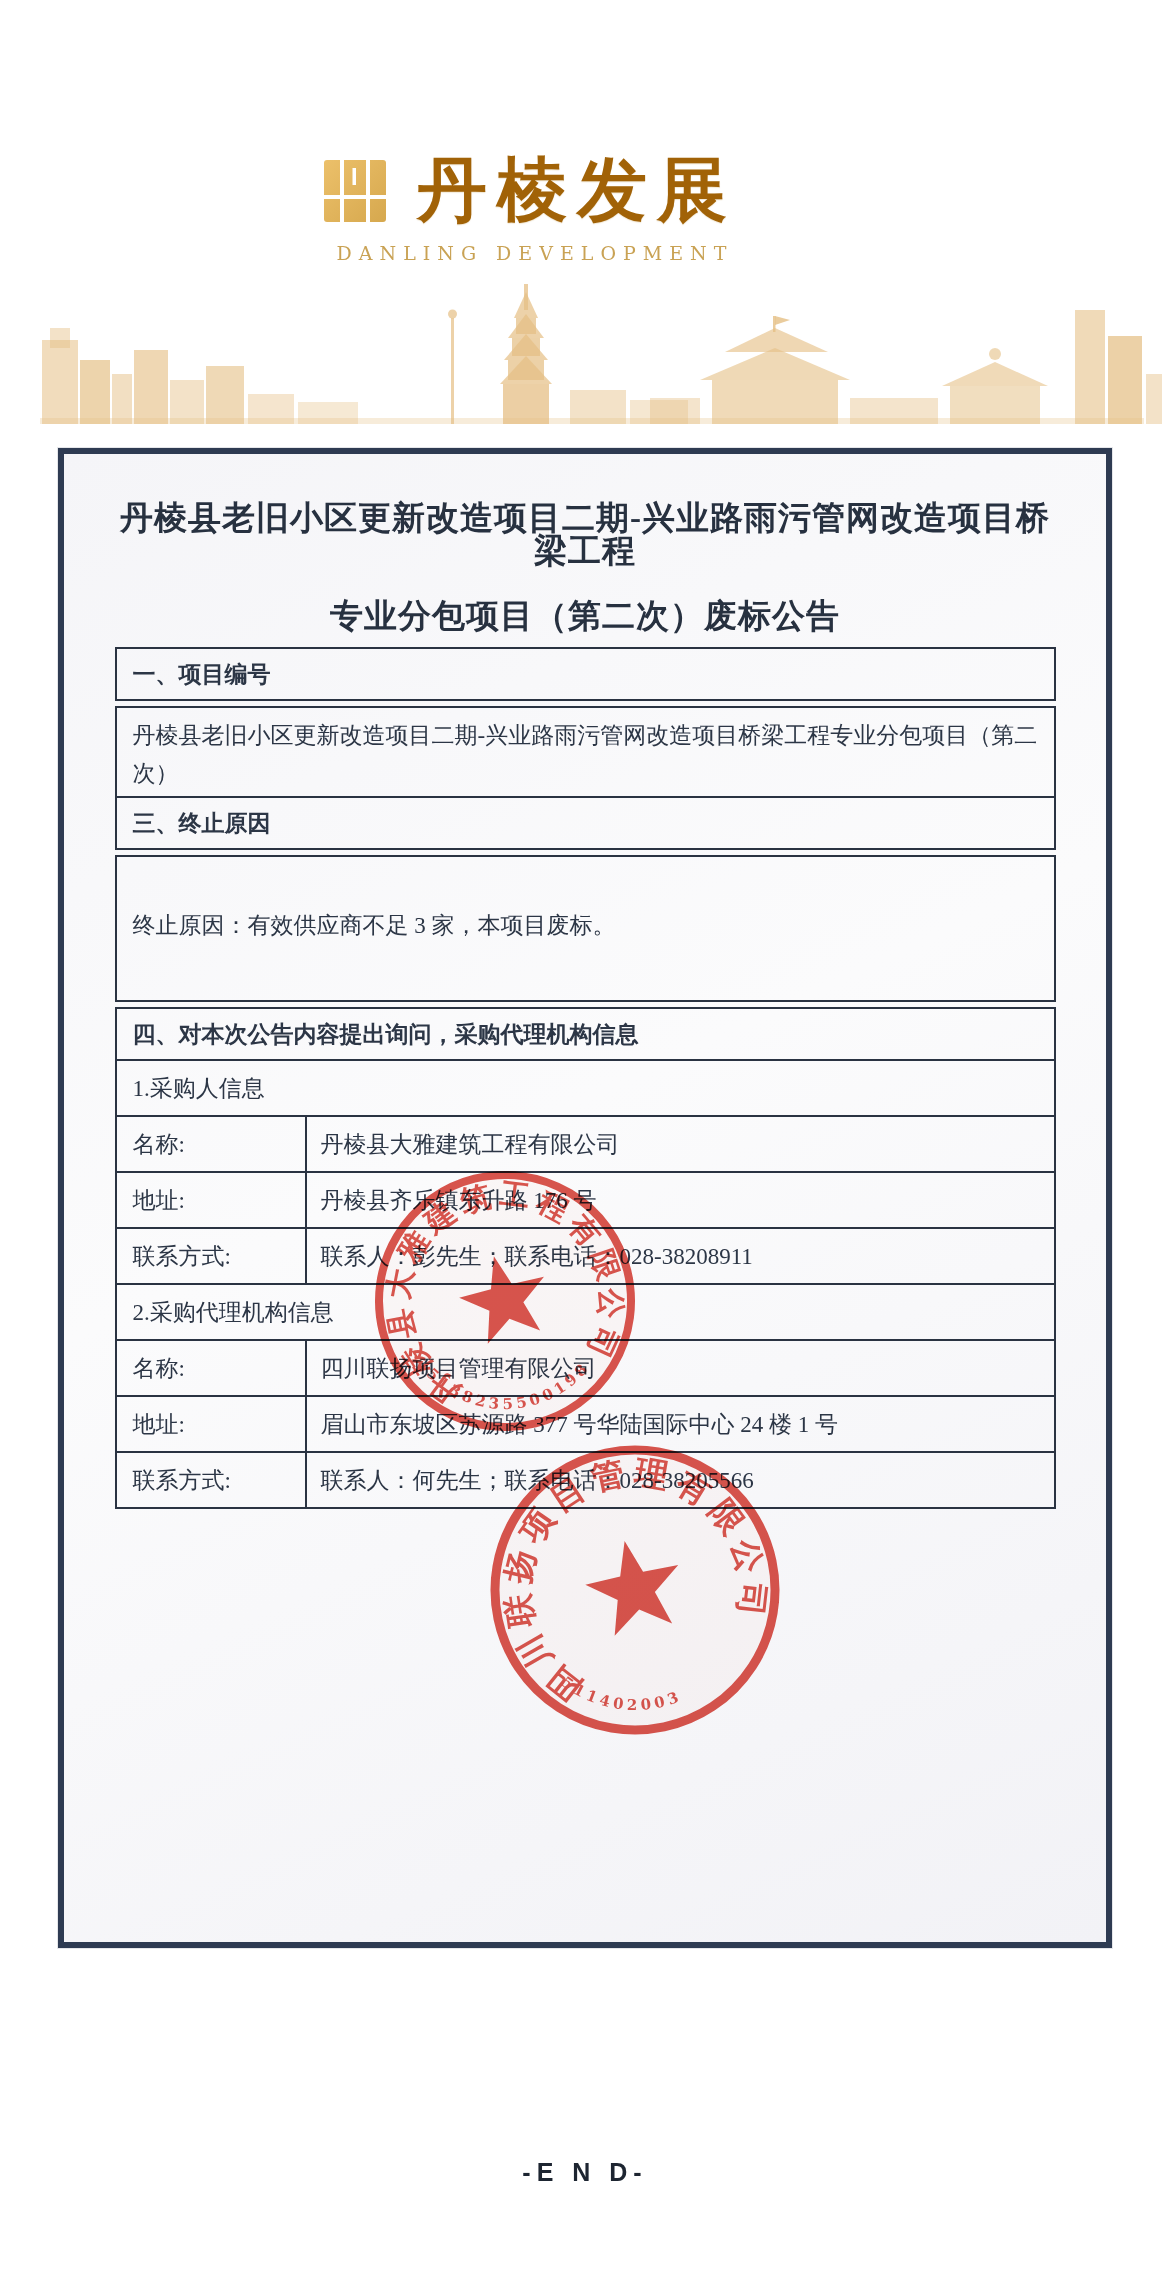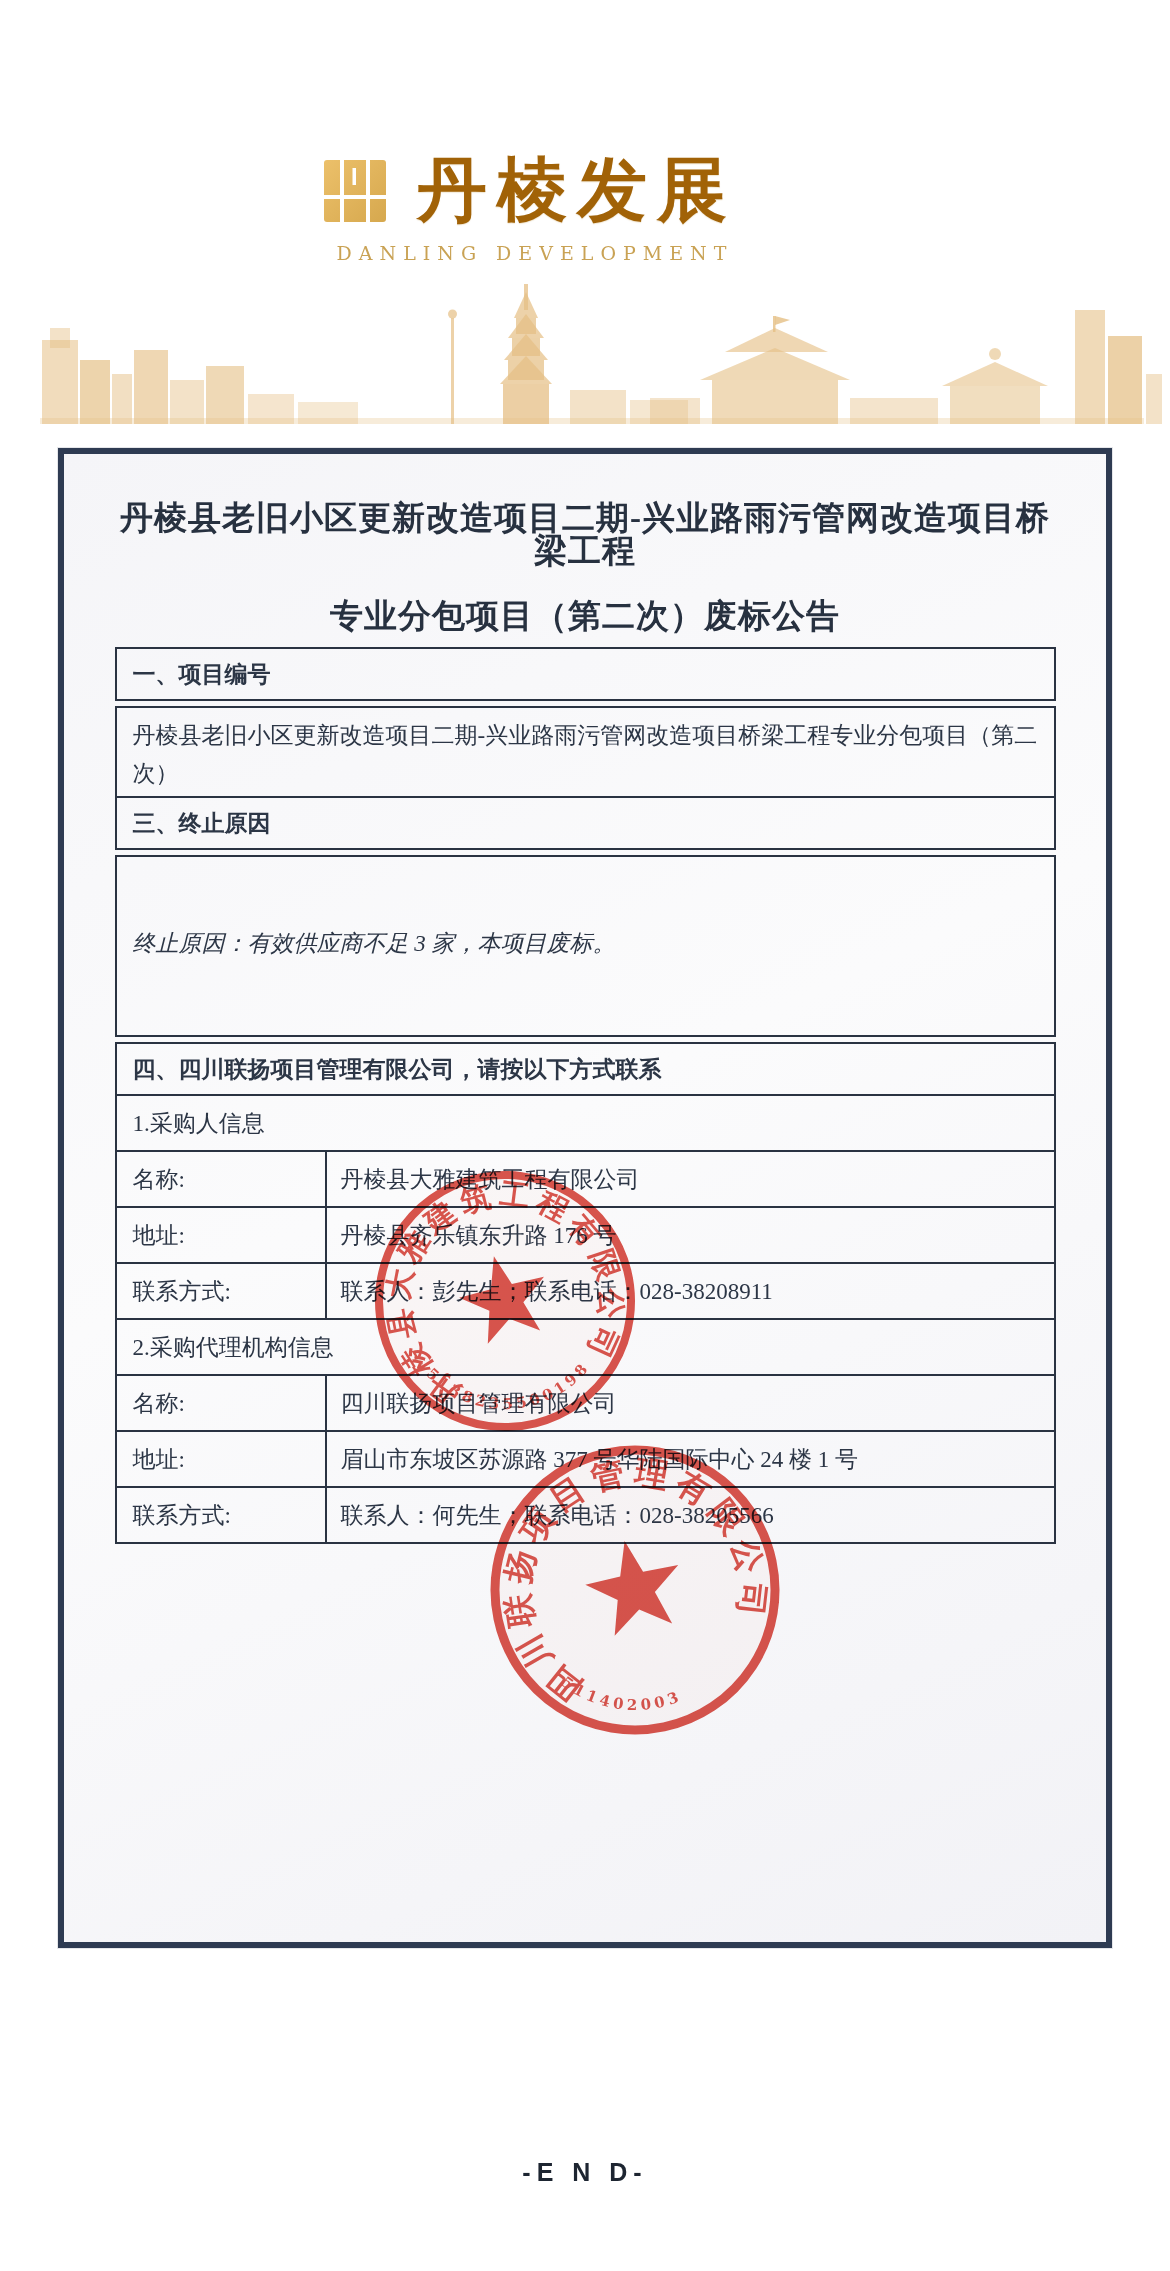--- a/index.html
+++ b/index.html
@@ -38,24 +38,24 @@
   .doc-table{width:941px;margin:16px auto 0;}
   .t-row{
     box-sizing:border-box;border:2px solid #2a3342;margin-top:-2px;
     font-size:23px;display:flex;align-items:center;padding-left:16px;color:#2c3646;
   }
   .t-row.gap{margin-top:5px;}
   .t-row.head{height:54px;font-weight:700;}
   .t-row.sub{height:58px;}
   .t-row.val{height:62px;}
   .t-row.val-multi{height:92px;display:block;padding:9px 16px 0 16px;line-height:38px;}
-  .t-row.val-tall{height:182px;padding-bottom:6px;font-style:italic;}
+  .t-row.val-tall{height:147px;padding-bottom:6px;}
   .t-row.pair{height:58px;padding:0;}
   .cell-label{
-    box-sizing:border-box;width:210px;height:100%;border-right:2px solid #2a3342;
+    box-sizing:border-box;width:190px;height:100%;border-right:2px solid #2a3342;
     display:flex;align-items:center;padding-left:16px;flex:none;
   }
   .cell-value{flex:1;display:flex;align-items:center;padding-left:14px;}
   
   .stamp{position:absolute;mix-blend-mode:multiply;opacity:.85;pointer-events:none;}
   .stamp svg{display:block;}
   .stamp1{left:301px;top:707px;transform:rotate(-14deg);}
   .stamp2{left:421px;top:986px;transform:rotate(-12deg);}
   .stamp text{fill:#d5372e;font-family:"DejaVu Serif",serif;}
   .ring-text{font-size:30px;letter-spacing:6px;font-weight:700;}
@@ -147,21 +147,21 @@
   <div class="doc-title-2">专业分包项目（第二次）废标公告</div>
 
   <div class="doc-table">
     <div class="t-row head">一、项目编号</div>
 
     <div class="t-row val-multi gap">丹棱县老旧小区更新改造项目二期-兴业路雨污管网改造项目桥梁工程专业分包项目（第二次）</div>
 
     <div class="t-row head">三、终止原因</div>
     <div class="t-row val-tall gap">终止原因：有效供应商不足 3 家，本项目废标。</div>
 
-    <div class="t-row head gap">四、四川联扬项目管理有限公司，请按以下方式联系</div>
+    <div class="t-row head gap">四、对本次公告内容提出询问，采购代理机构信息</div>
 
     <div class="t-row sub">1.采购人信息</div>
     <div class="t-row pair">
       <div class="cell-label">名称:</div>
       <div class="cell-value">丹棱县大雅建筑工程有限公司</div>
     </div>
     <div class="t-row pair">
       <div class="cell-label">地址:</div>
       <div class="cell-value">丹棱县齐乐镇东升路 176 号</div>
     </div>

